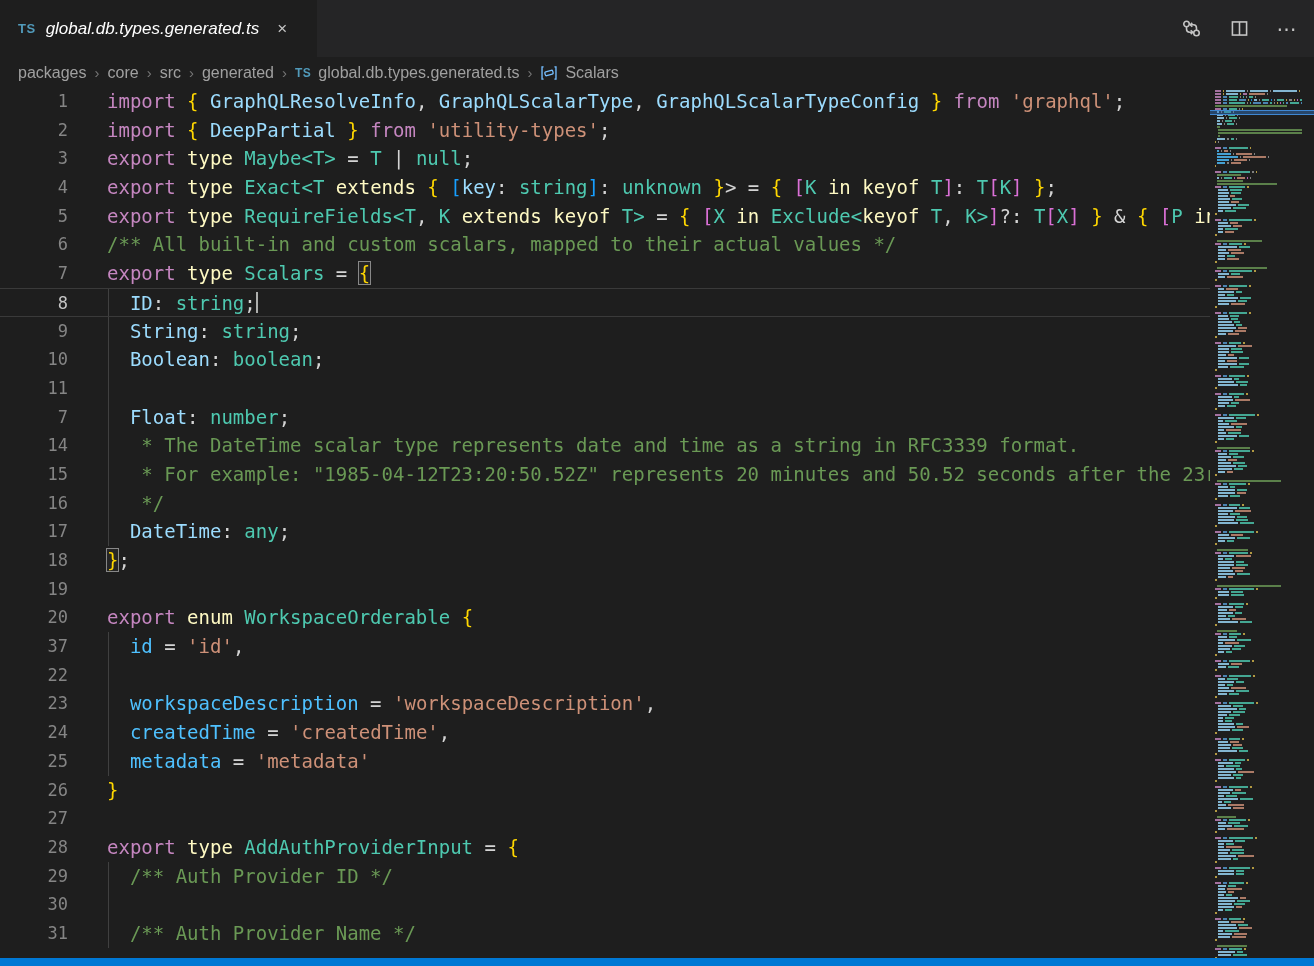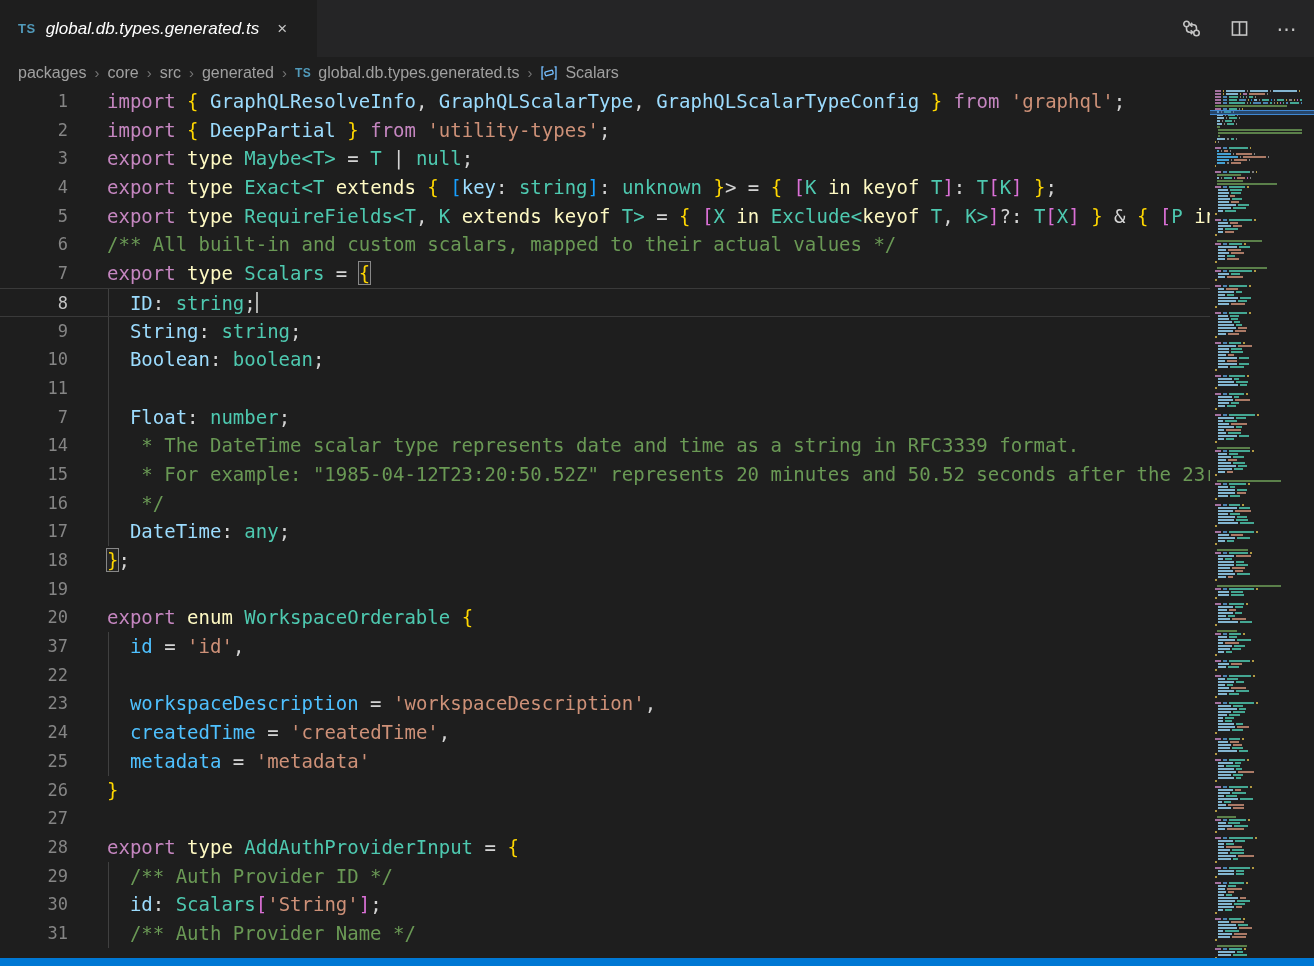--- a/index.html
+++ b/index.html
@@ -143,21 +143,21 @@
     <div class="line"><span class="ln">20</span><span class="lc"><span class="tk-kw">export </span><span class="tk-kw2">enum </span><span class="tk-ty">WorkspaceOrderable</span><span class="tk-pu"> </span><span class="tk-b1">{</span></span></div>
     <div class="line guide"><span class="ln">37</span><span class="lc"><span class="tk-pu">  </span><span class="tk-en">id</span><span class="tk-pu"> = </span><span class="tk-st">'id'</span><span class="tk-pu">,</span></span></div>
     <div class="line guide"><span class="ln">22</span></div>
     <div class="line guide"><span class="ln">23</span><span class="lc"><span class="tk-pu">  </span><span class="tk-en">workspaceDescription</span><span class="tk-pu"> = </span><span class="tk-st">'workspaceDescription'</span><span class="tk-pu">,</span></span></div>
     <div class="line guide"><span class="ln">24</span><span class="lc"><span class="tk-pu">  </span><span class="tk-en">createdTime</span><span class="tk-pu"> = </span><span class="tk-st">'createdTime'</span><span class="tk-pu">,</span></span></div>
     <div class="line guide"><span class="ln">25</span><span class="lc"><span class="tk-pu">  </span><span class="tk-en">metadata</span><span class="tk-pu"> = </span><span class="tk-st">'metadata'</span></span></div>
     <div class="line"><span class="ln">26</span><span class="lc"><span class="tk-b1">}</span></span></div>
     <div class="line"><span class="ln">27</span><span class="lc"></span></div>
     <div class="line"><span class="ln">28</span><span class="lc"><span class="tk-kw">export </span><span class="tk-kw2">type </span><span class="tk-ty">AddAuthProviderInput</span><span class="tk-pu"> = </span><span class="tk-b1">{</span></span></div>
     <div class="line guide"><span class="ln">29</span><span class="lc"><span class="tk-cm">  /** Auth Provider ID */</span></span></div>
-    <div class="line guide"><span class="ln">30</span><span class="lc"><span class="tk-pu">  </span><span class="tk-va">id</span><span class="tk-pu">: </span><span class="tk-ty">Scalars</span><span class="tk-b2">[</span><span class="tk-st">'String'</span><span class="tk-b2">]</span><span class="tk-pu">;</span></span></div>
+    <div class="line guide"><span class="ln">30</span></div>
     <div class="line guide"><span class="ln">31</span><span class="lc"><span class="tk-cm">  /** Auth Provider Name */</span></span></div>
   </div>
 
 <div class="minimap">
   <div class="mini-content" id="minimap">
       <div class="mrow">
         <span class="mseg" style="width: 6.3px; background: rgb(197, 134, 192); margin-right: 2px;"></span>
         <span class="mseg" style="width: 1.05px; background: rgb(215, 184, 74); margin-right: 2px;"></span>
         <span class="mseg" style="width: 18.9px; background: rgb(156, 220, 254); margin-right: 2px;"></span>
         <span class="mseg" style="width: 1.05px; background: rgb(154, 154, 154); margin-right: 2px;"></span>

